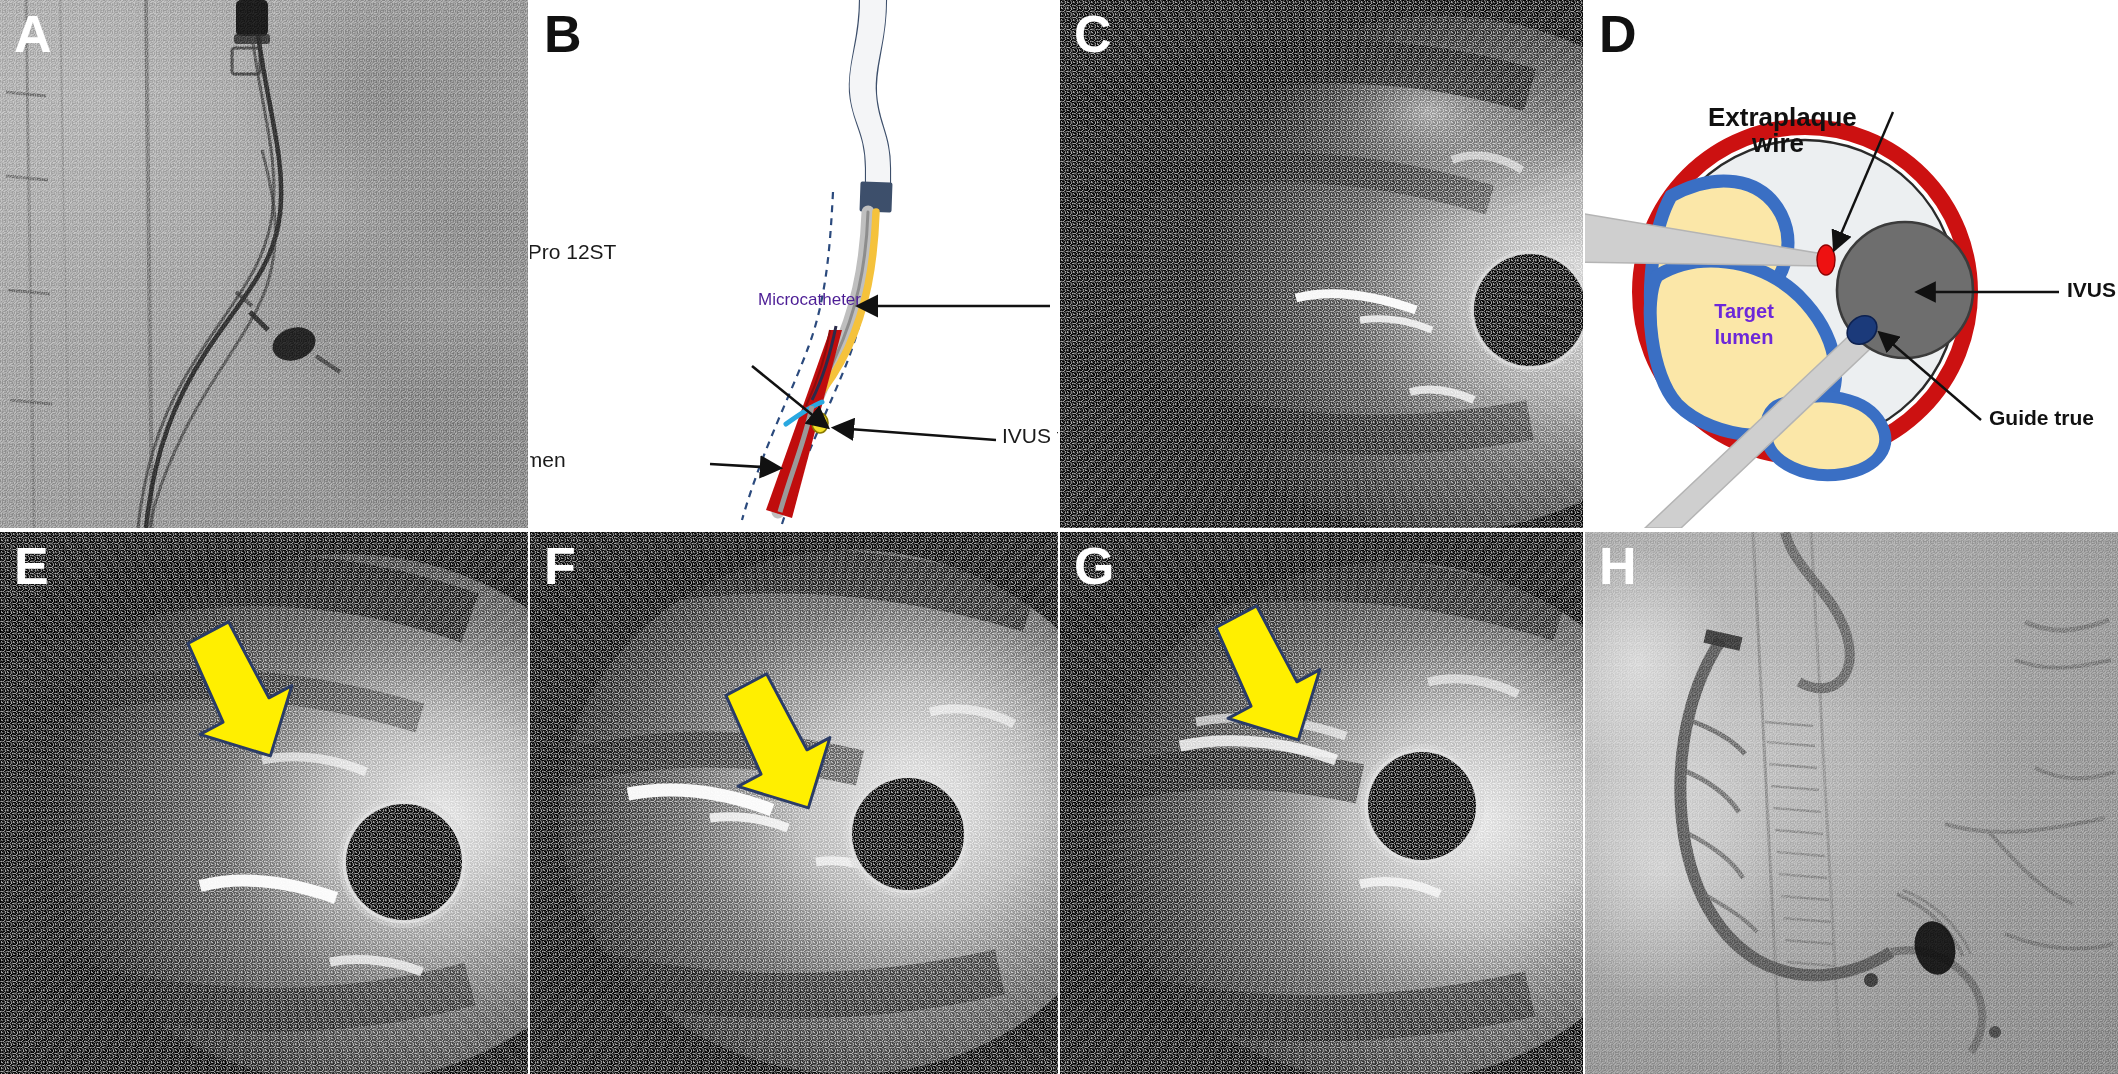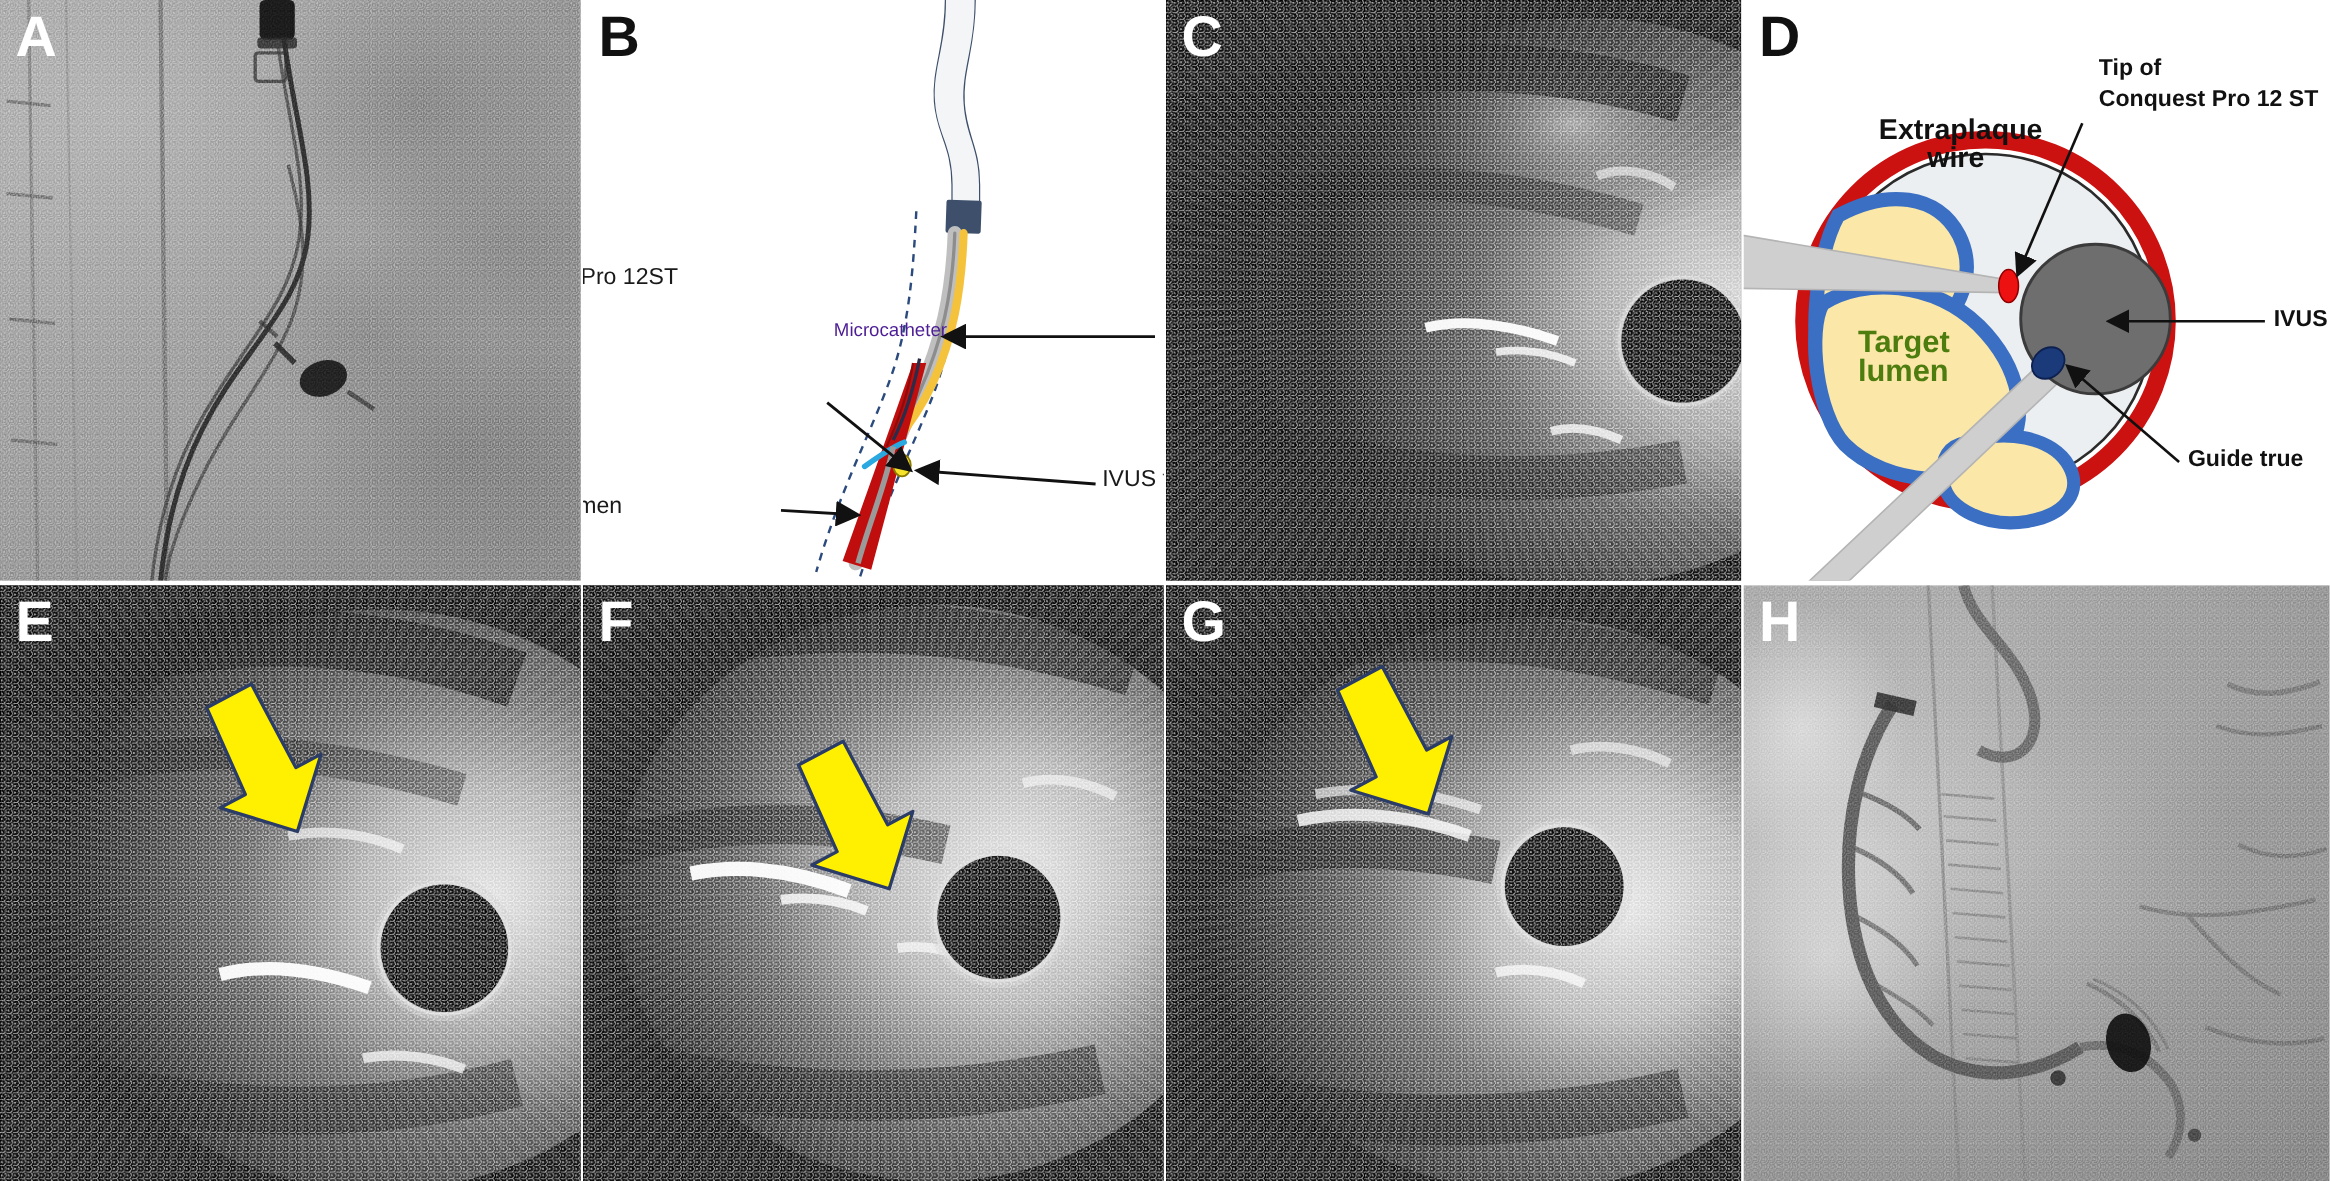--- a/index.html
+++ b/index.html
@@ -228,29 +228,25 @@
         <line x1="308" y1="112" x2="250" y2="248" stroke="#111" stroke-width="2.4" marker-end="url(#ah2)"></line>
         <line x1="474" y1="292" x2="334" y2="292" stroke="#111" stroke-width="2.4" marker-end="url(#ah2)"></line>
         <line x1="396" y1="420" x2="296" y2="334" stroke="#111" stroke-width="2.4" marker-end="url(#ah2)"></line>
       </svg>
 
       <div style="position:absolute;left:123px;top:104px;font-size:26px;font-weight:bold;color:#111;line-height:26px;text-align:center;width:140px;">
         <span>Extraplaque</span><br>
         <span>wire</span>
       </div>
 
-      <div style="position:absolute;left:104px;top:298px;font-size:28px;font-weight:bold;color:#4d7c0f;line-height:26px;text-align:left;width:110px;">
+      <div style="position:absolute;left:104px;top:298px;font-size:20px;font-weight:bold;color:#6d28d9;line-height:26px;text-align:center;width:110px;">
         <span>Target</span><br>
         <span>lumen</span>
       </div>
 
-      <div style="position:absolute;left:323px;top:48px;font-size:21px;font-weight:bold;color:#111;line-height:28px;white-space:nowrap;">
-        <span>Tip of</span><br>
-        <span>Conquest Pro 12 ST</span>
-      </div>
 
       <div style="position:absolute;left:482px;top:278px;font-size:21px;font-weight:bold;color:#111;white-space:nowrap;">IVUS catheter</div>
 
       <div style="position:absolute;left:404px;top:406px;font-size:21px;font-weight:bold;color:#111;white-space:nowrap;">Guide true</div>
     </div>
     <div class="plabel black">D</div>
   </div>
 
   <div class="panel" id="panelE" style="left:0px;top:532px;width:528px;height:542px;">
     <div class="ivus">

